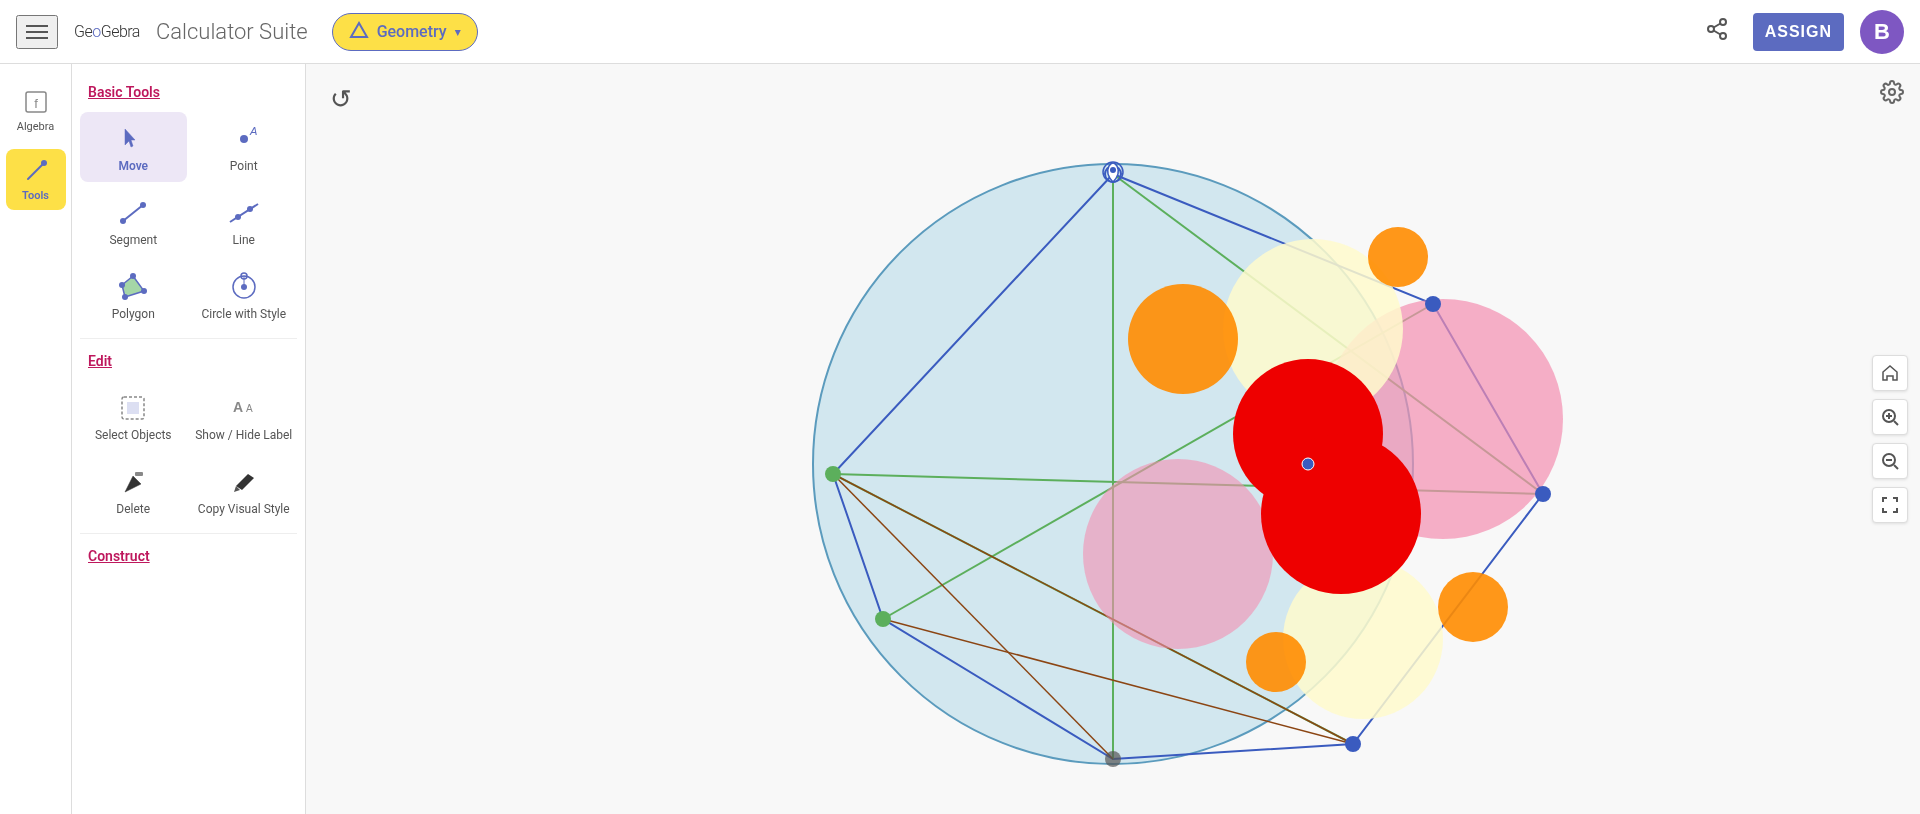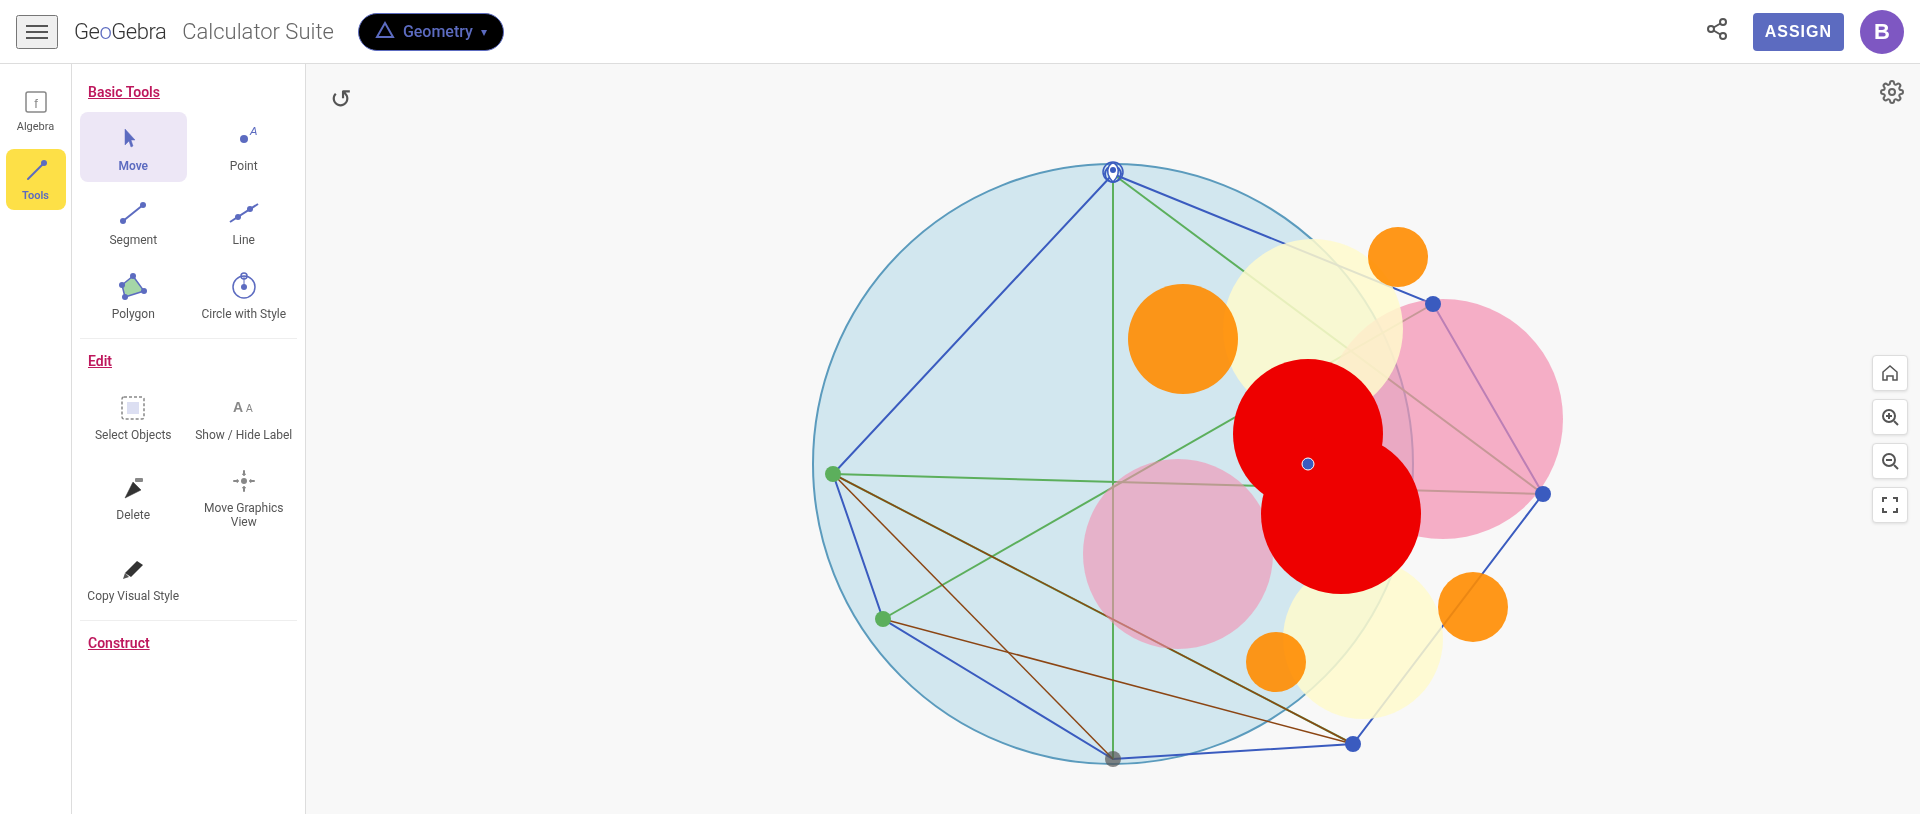--- a/index.html
+++ b/index.html
@@ -7,28 +7,28 @@
 
     
     #header {
       display: flex; align-items: center; background: #fff;
       border-bottom: 1px solid #ddd; height: 64px; padding: 0 16px;
       flex-shrink: 0; gap: 16px; z-index: 10;
     }
     #hamburger-btn { cursor: pointer; display: flex; flex-direction: column; gap: 4px; padding: 8px; }
     #hamburger-btn span { display: block; width: 22px; height: 2px; background: #555; }
     #logo { display: flex; align-items: center; gap: 4px; }
-    #logo-text { font-size: 22px; color: #333; font-weight: 300; letter-spacing: -0.5px; }
+    #logo-text { font-size: 16px; color: #333; font-weight: 300; letter-spacing: -0.5px; }
     #logo-text span { color: #5c6bc0; }
     #calc-suite { font-size: 22px; color: #666; font-weight: 300; margin-left: 0; }
     #geo-dropdown {
       display: flex; align-items: center; gap: 8px;
       border: 1.5px solid #5c6bc0; border-radius: 24px;
       padding: 6px 16px; cursor: pointer; margin-left: 8px;
-      background: #000000;
+      background: #fde047;
     }
     #geo-dropdown-icon { color: #5c6bc0; font-size: 18px; }
     #geo-dropdown-label { color: #5c6bc0; font-size: 16px; font-weight: 500; }
     #geo-dropdown-arrow { color: #5c6bc0; font-size: 12px; }
     #header-spacer { flex: 1; }
     #share-btn { background: none; border: none; cursor: pointer; padding: 8px; color: #555; font-size: 22px; }
     #assign-btn {
       background: #5c6bc0; color: #fff; border: none;
       border-radius: 4px; padding: 10px 12px; font-size: 16px;
       font-weight: 700; cursor: pointer; letter-spacing: 1px;
@@ -263,31 +263,20 @@
 
 
       <div class="tool-item">
         <svg viewBox="0 0 32 32" fill="none">
           <path d="M8 26 L16 10 L24 18 Z" fill="#333" stroke="#333" stroke-width="0.5"></path>
           <rect x="18" y="6" width="8" height="4" rx="1" fill="#888"></rect>
         </svg>
         <span class="tool-label">Delete</span>
       </div>
 
-      <div class="tool-item">
-        <svg viewBox="0 0 32 32" fill="none">
-          <path d="M16 6 L16 10 M16 22 L16 26 M6 16 L10 16 M22 16 L26 16" stroke="#888" stroke-width="2" stroke-linecap="round"></path>
-          <path d="M16 6 L14 10 L18 10 Z" fill="#888"></path>
-          <path d="M16 26 L14 22 L18 22 Z" fill="#888"></path>
-          <path d="M6 16 L10 14 L10 18 Z" fill="#888"></path>
-          <path d="M26 16 L22 14 L22 18 Z" fill="#888"></path>
-          <circle cx="16" cy="16" r="3" fill="#888"></circle>
-        </svg>
-        <span class="tool-label">Move Graphics View</span>
-      </div>
 
       <div class="tool-item">
         <svg viewBox="0 0 32 32" fill="none">
           <path d="M14 24 L8 20 L20 8 L26 12 Z" fill="#333"></path>
           <path d="M8 20 L6 26 L12 24 Z" fill="#555"></path>
         </svg>
         <span class="tool-label">Copy Visual Style</span>
       </div>
 
     </div>

